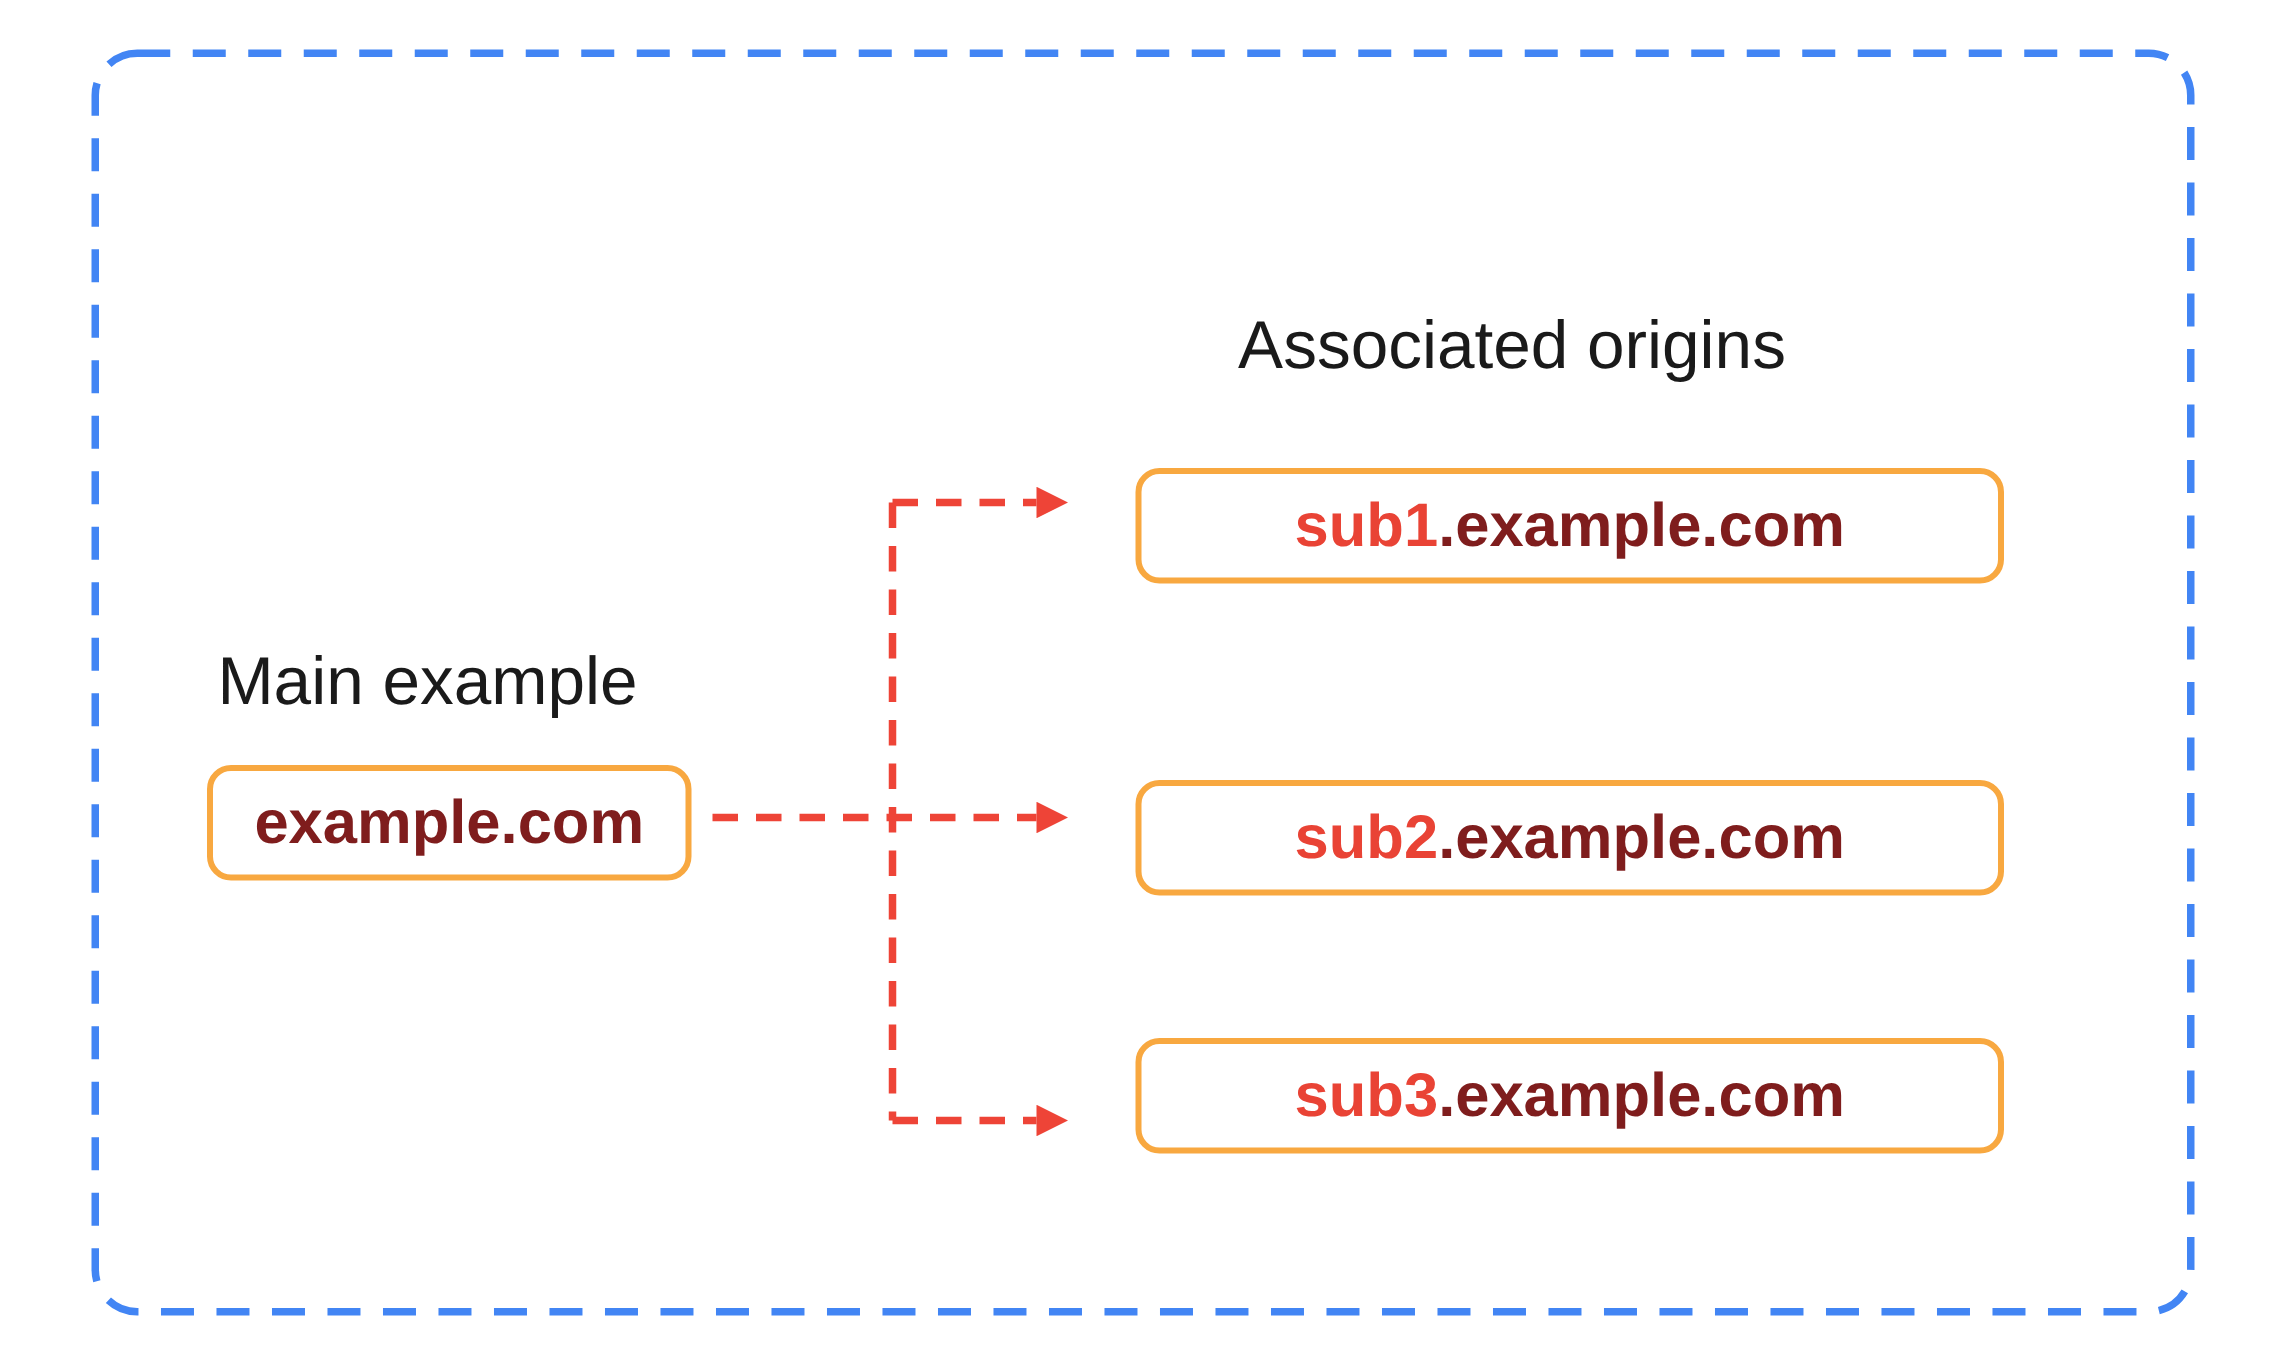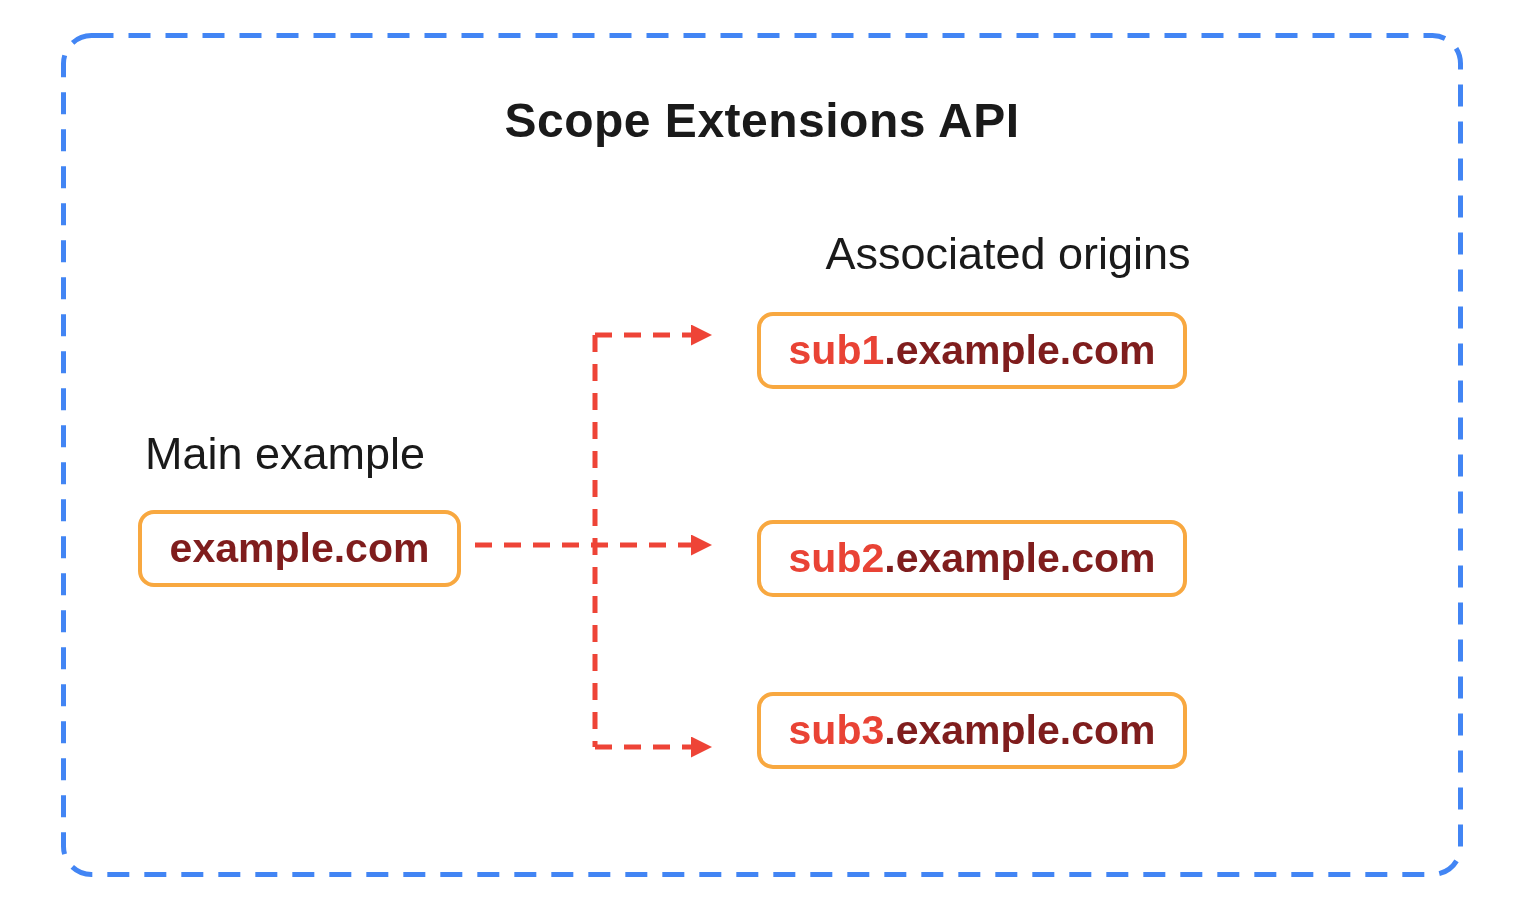--- a/index.html
+++ b/index.html
@@ -29,21 +29,21 @@
     left: 62px;
     width: 1400px;
     text-align: center;
     font-size: 48px;
     font-weight: 700;
     color: #1a1a1a;
     letter-spacing: 0.5px;
   }
   .assoc-label {
     position: absolute;
-    top: 228px;
+    top: 204px;
     left: 757px;
     width: 502px;
     text-align: center;
     font-size: 45px;
     font-weight: 400;
     color: #1a1a1a;
   }
   .main-label {
     position: absolute;
     top: 428px;
@@ -68,21 +68,21 @@
   }
   .main-origin-box {
     left: 138px;
     top: 510px;
     width: 323px;
     height: 77px;
     font-size: 41px;
   }
   .sub-origin-box {
     left: 757px;
-    width: 430px;
+    width: 579px;
     height: 77px;
     font-size: 41px;
   }
   .sub-box-1 { top: 312px; }
   .sub-box-2 { top: 520px; }
   .sub-box-3 { top: 692px; }
   .domain-blue { color: #7f1d1d; }
   .subdomain-red { color: #e94335; }
 </style>
 </head>
@@ -101,21 +101,20 @@
 
     <path d="M475,545 L691,545" fill="none" stroke="#ee4437" stroke-width="5" stroke-dasharray="17 12" marker-end="url(#arrowhead)"></path>
 
     <path d="M595,335 L595,747" fill="none" stroke="#ee4437" stroke-width="5" stroke-dasharray="17 12"></path>
 
     <path d="M595,335 L691,335" fill="none" stroke="#ee4437" stroke-width="5" stroke-dasharray="17 12" marker-end="url(#arrowhead)"></path>
 
     <path d="M595,747 L691,747" fill="none" stroke="#ee4437" stroke-width="5" stroke-dasharray="17 12" marker-end="url(#arrowhead)"></path>
   </svg>
 
-  <div class="diagram-title">Scope Extensions API</div>
 
   <div class="assoc-label">Associated origins</div>
 
   <div class="main-label">Main example</div>
 
   <div class="origin-box main-origin-box">
     <span class="domain-blue">example.com</span>
   </div>
 
   <div class="origin-box sub-origin-box sub-box-1">

